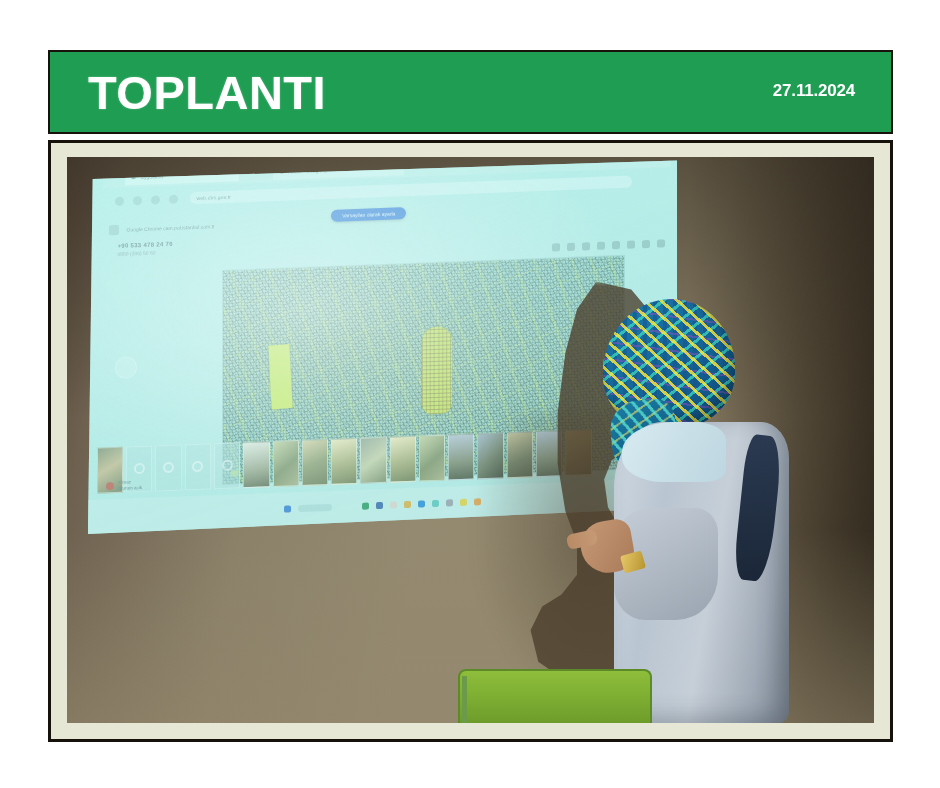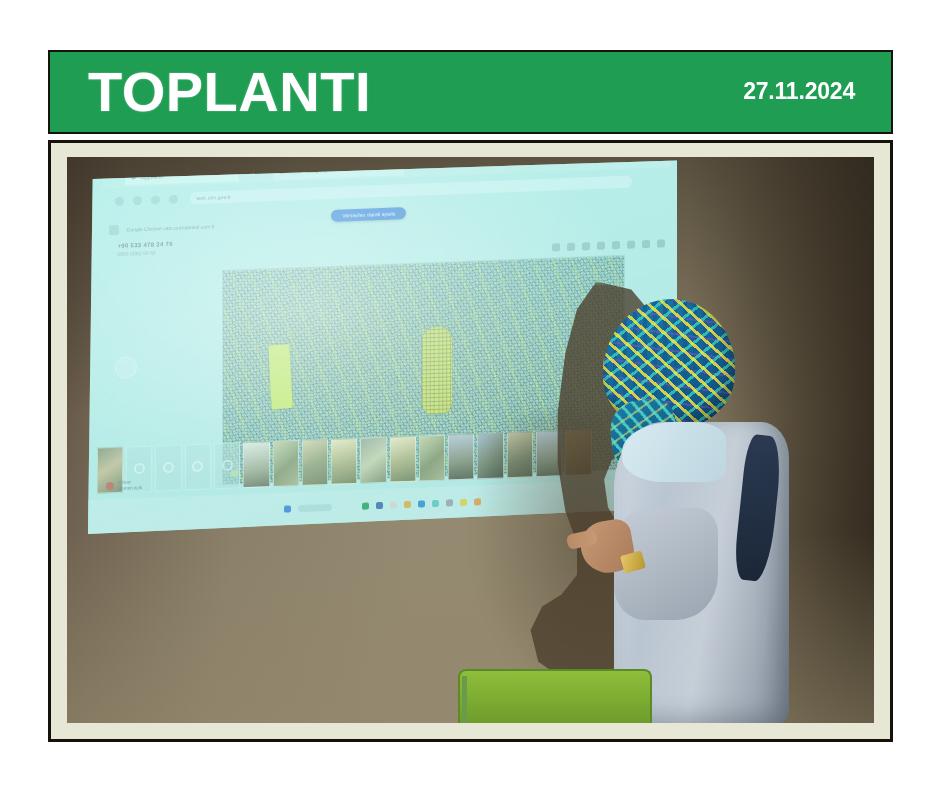--- a/index.html
+++ b/index.html
@@ -24,29 +24,29 @@
     width: 845px; height: 84px;
     background: #1f9e53;
     border: 2px solid #18120d;
     display: flex;
     align-items: center;
     justify-content: space-between;
     padding: 0 36px 0 38px;
   }
   #slide-title {
     color: #ffffff;
-    font-size: 56px;
+    font-size: 47px;
     font-weight: bold;
     letter-spacing: 0.5px;
     line-height: 1;
     text-shadow: 0 0 2px rgba(255,255,255,.35);
   }
   #slide-date {
     color: #ffffff;
-    font-size: 23px;
+    font-size: 17px;
     font-weight: bold;
     letter-spacing: -0.2px;
     padding-bottom: 2px;
   }
 
   
   #photo-frame {
     position: absolute;
     left: 0; top: 90px;
     width: 845px; height: 602px;

